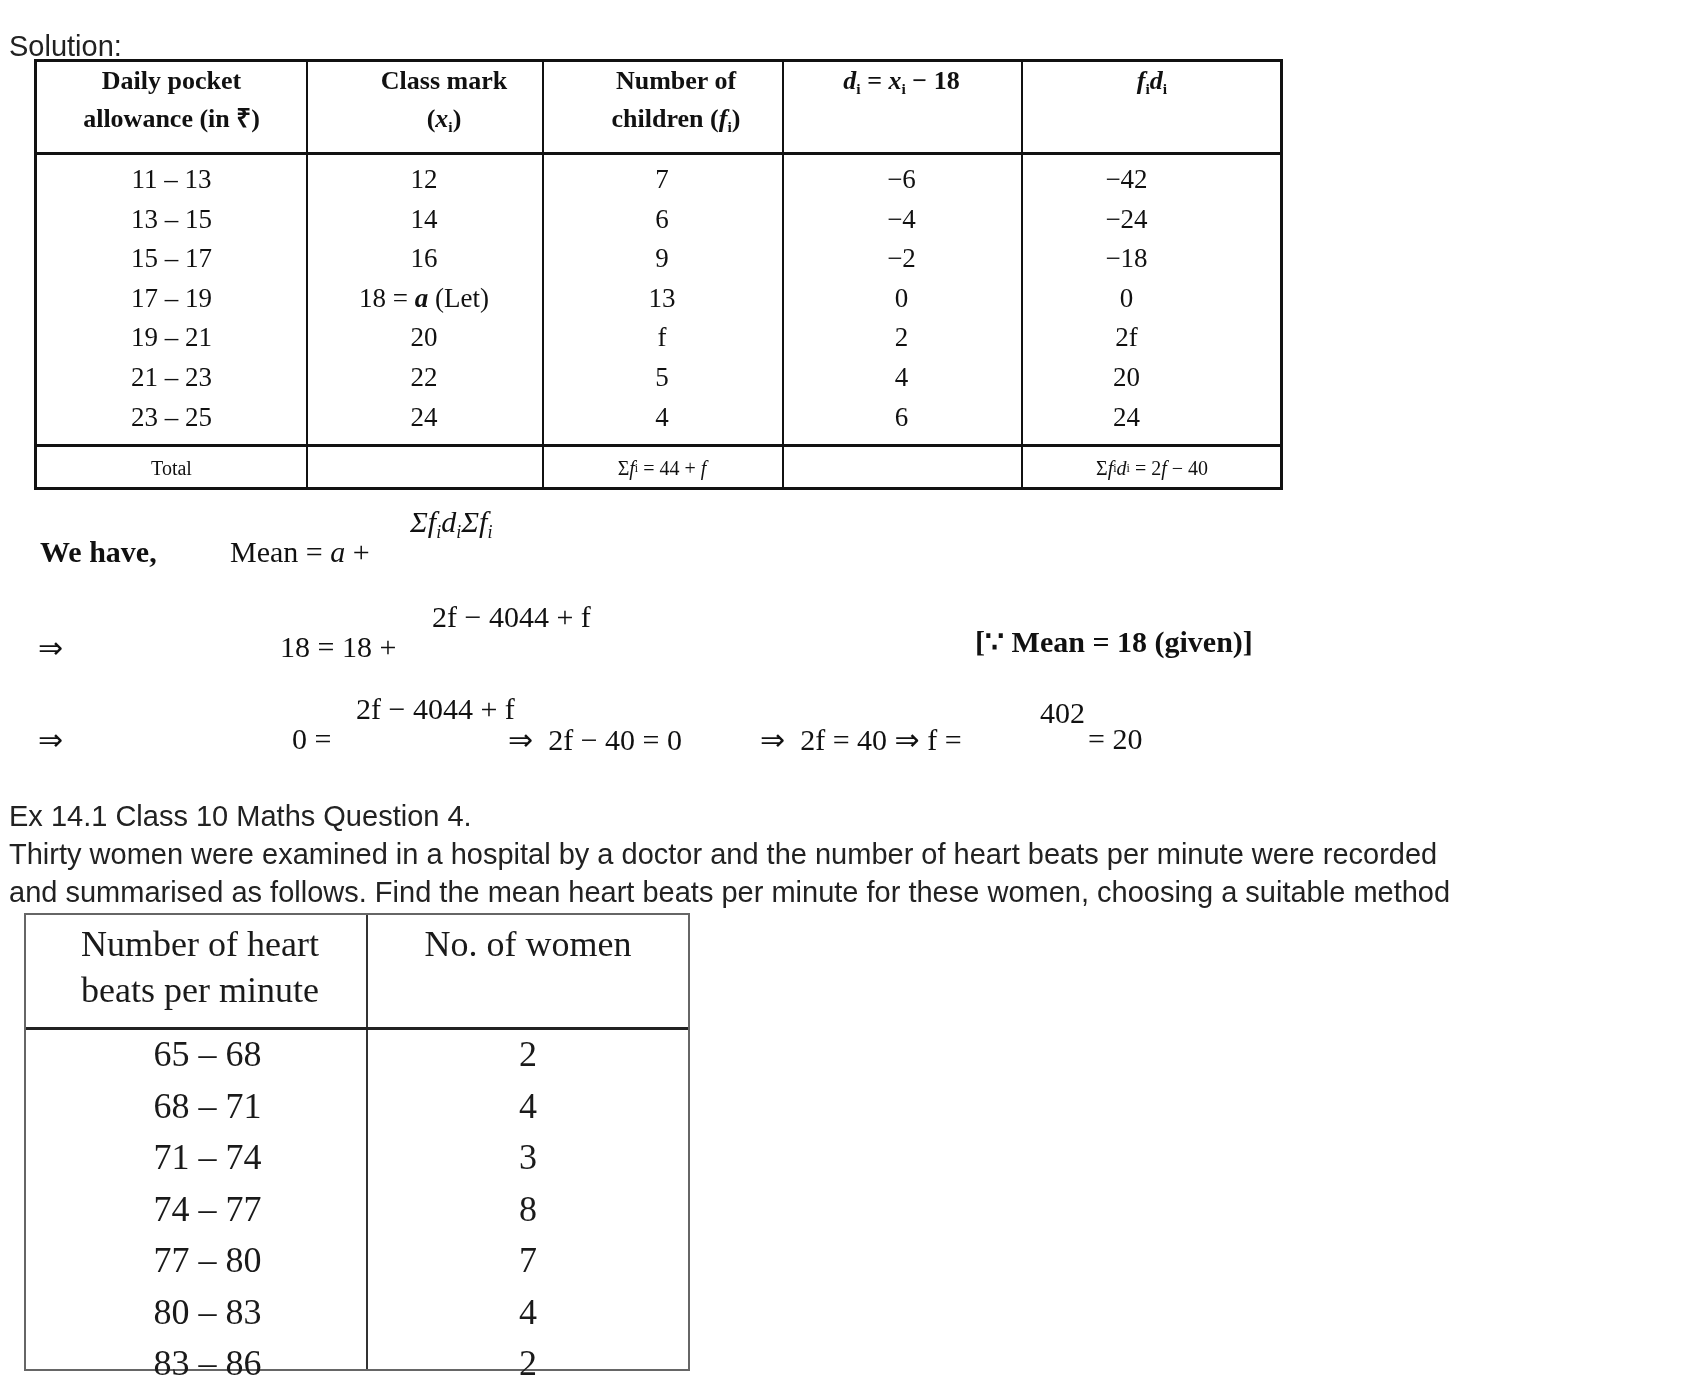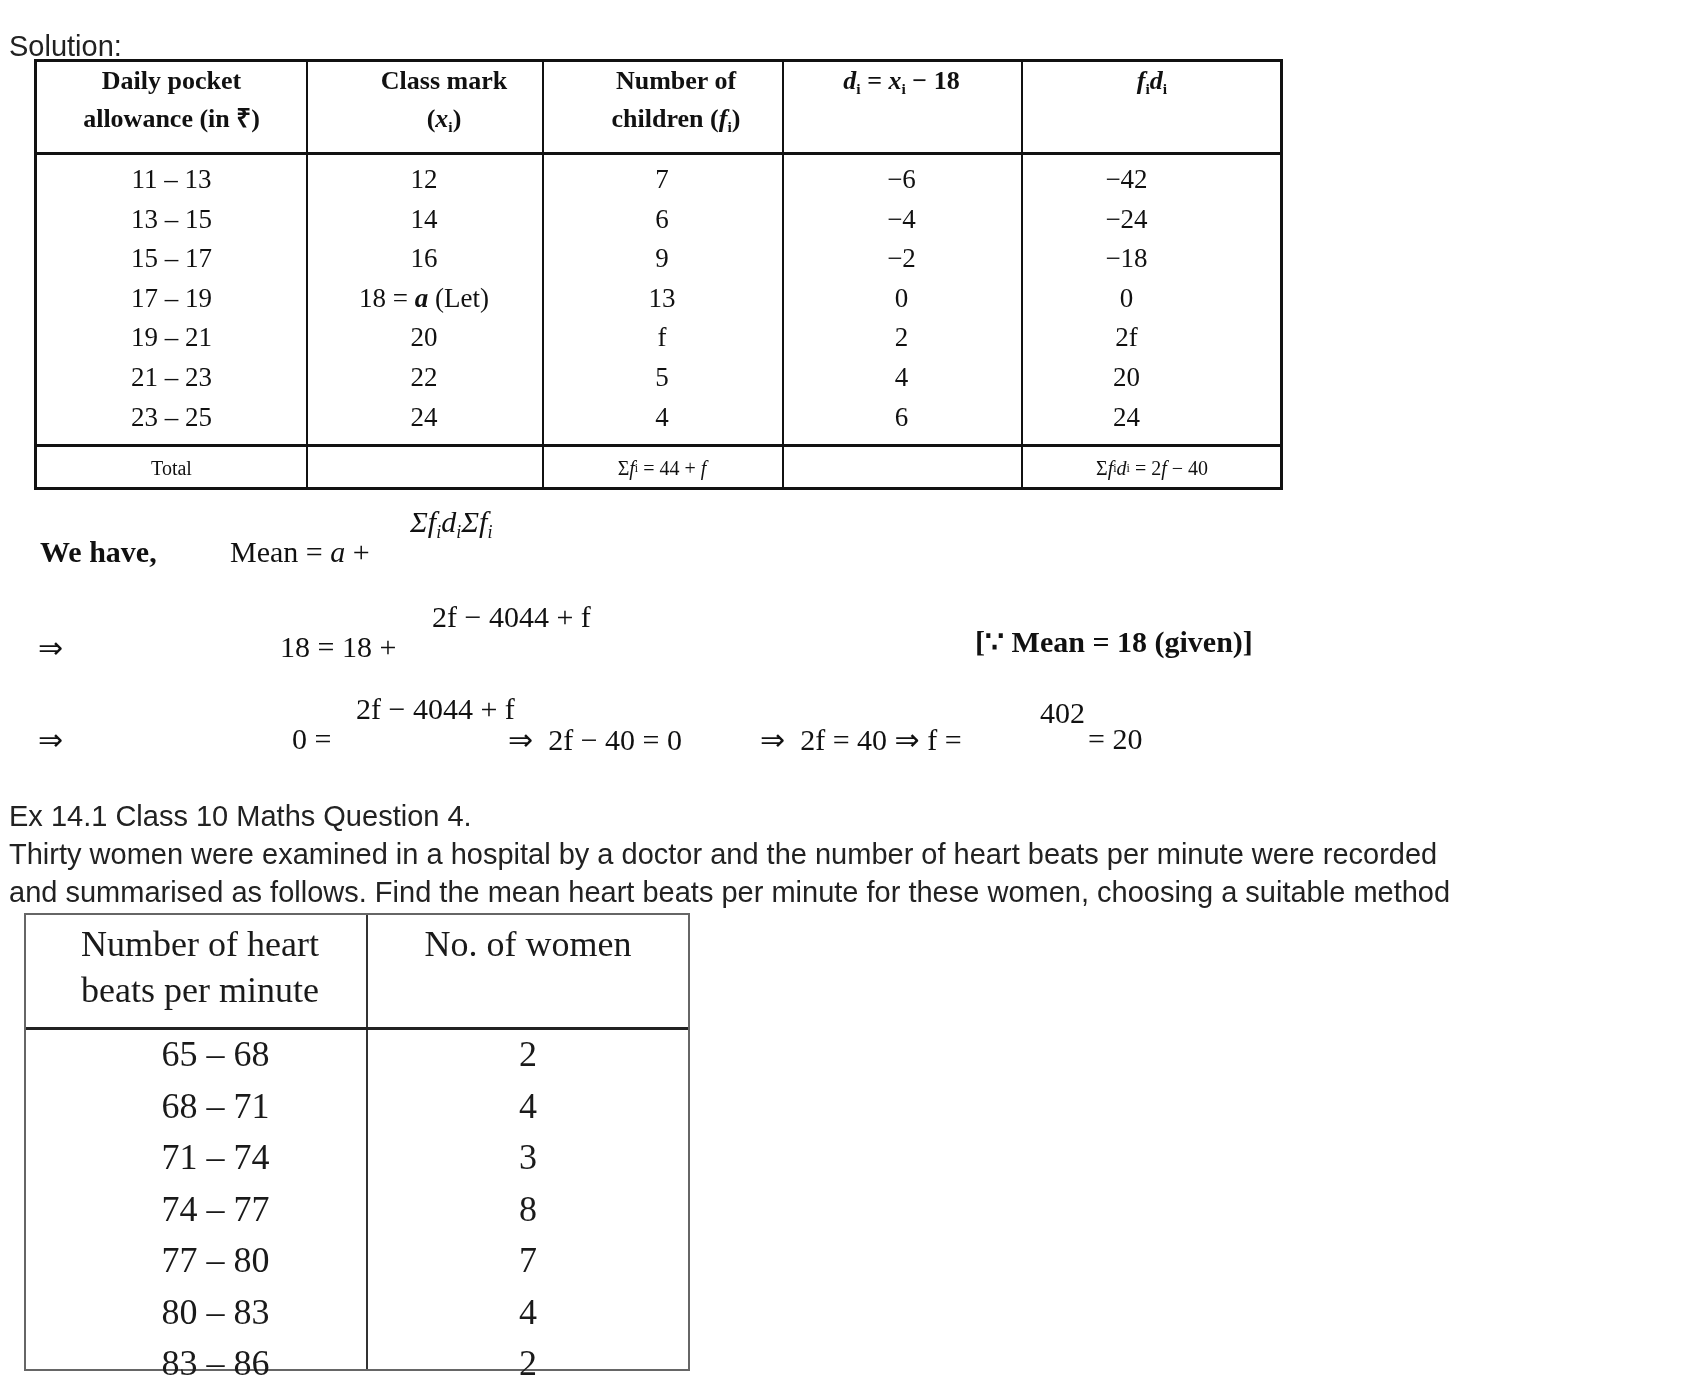--- a/index.html
+++ b/index.html
@@ -171,21 +171,21 @@
 <div class="q" style="top:876px">and summarised as follows. Find the mean heart beats per minute for these women, choosing a suitable method</div>
 
 <div id="t2">
   <div class="vline"></div>
   <div class="hline"></div>
   <div class="h" style="left:12px;width:324px">
     <div>Number of heart</div>
     <div>beats per minute</div>
   </div>
   <div class="h" style="left:342px;width:320px">No. of women</div>
-  <div class="col" style="left:16px;width:347px" id="t2c1">
+  <div class="col" style="left:8px;width:347px" id="t2c1">
       <div>65 – 68</div>
       <div>68 – 71</div>
       <div>71 – 74</div>
       <div>74 – 77</div>
       <div>77 – 80</div>
       <div>80 – 83</div>
       <div>83 – 86</div>
     </div>
   <div class="col" style="left:342px;width:320px" id="t2c2">
       <div>2</div>

